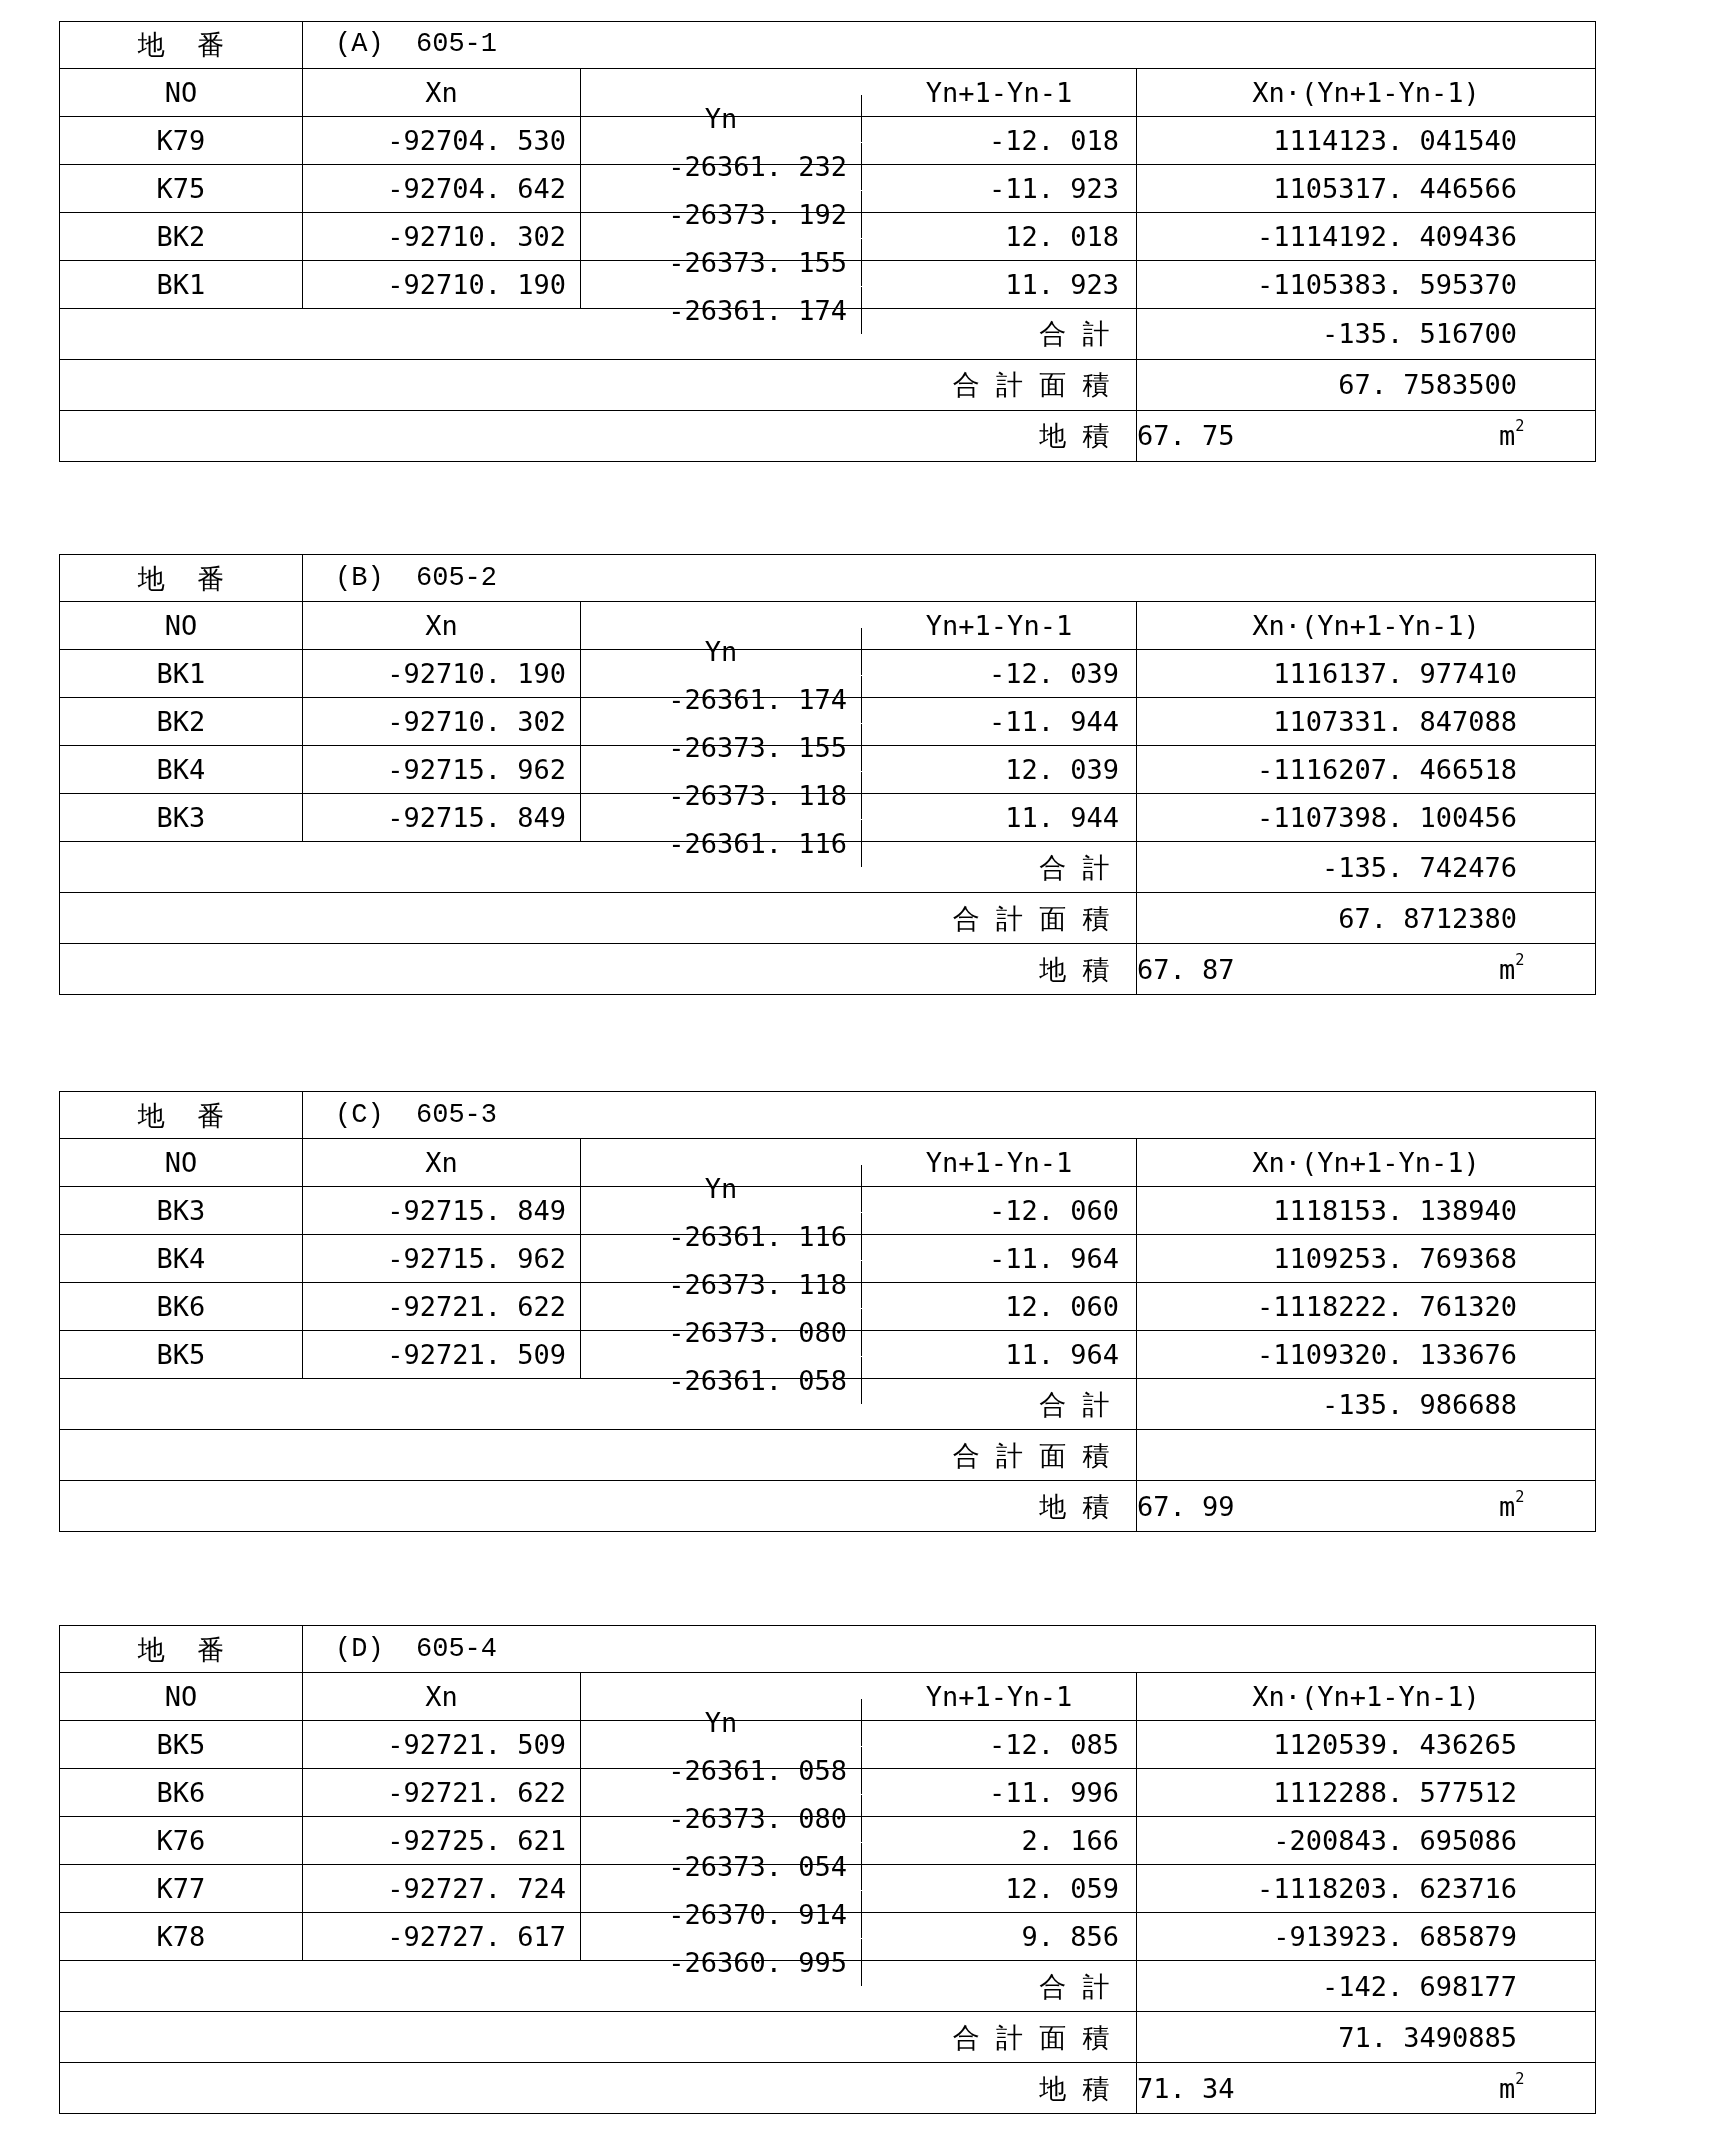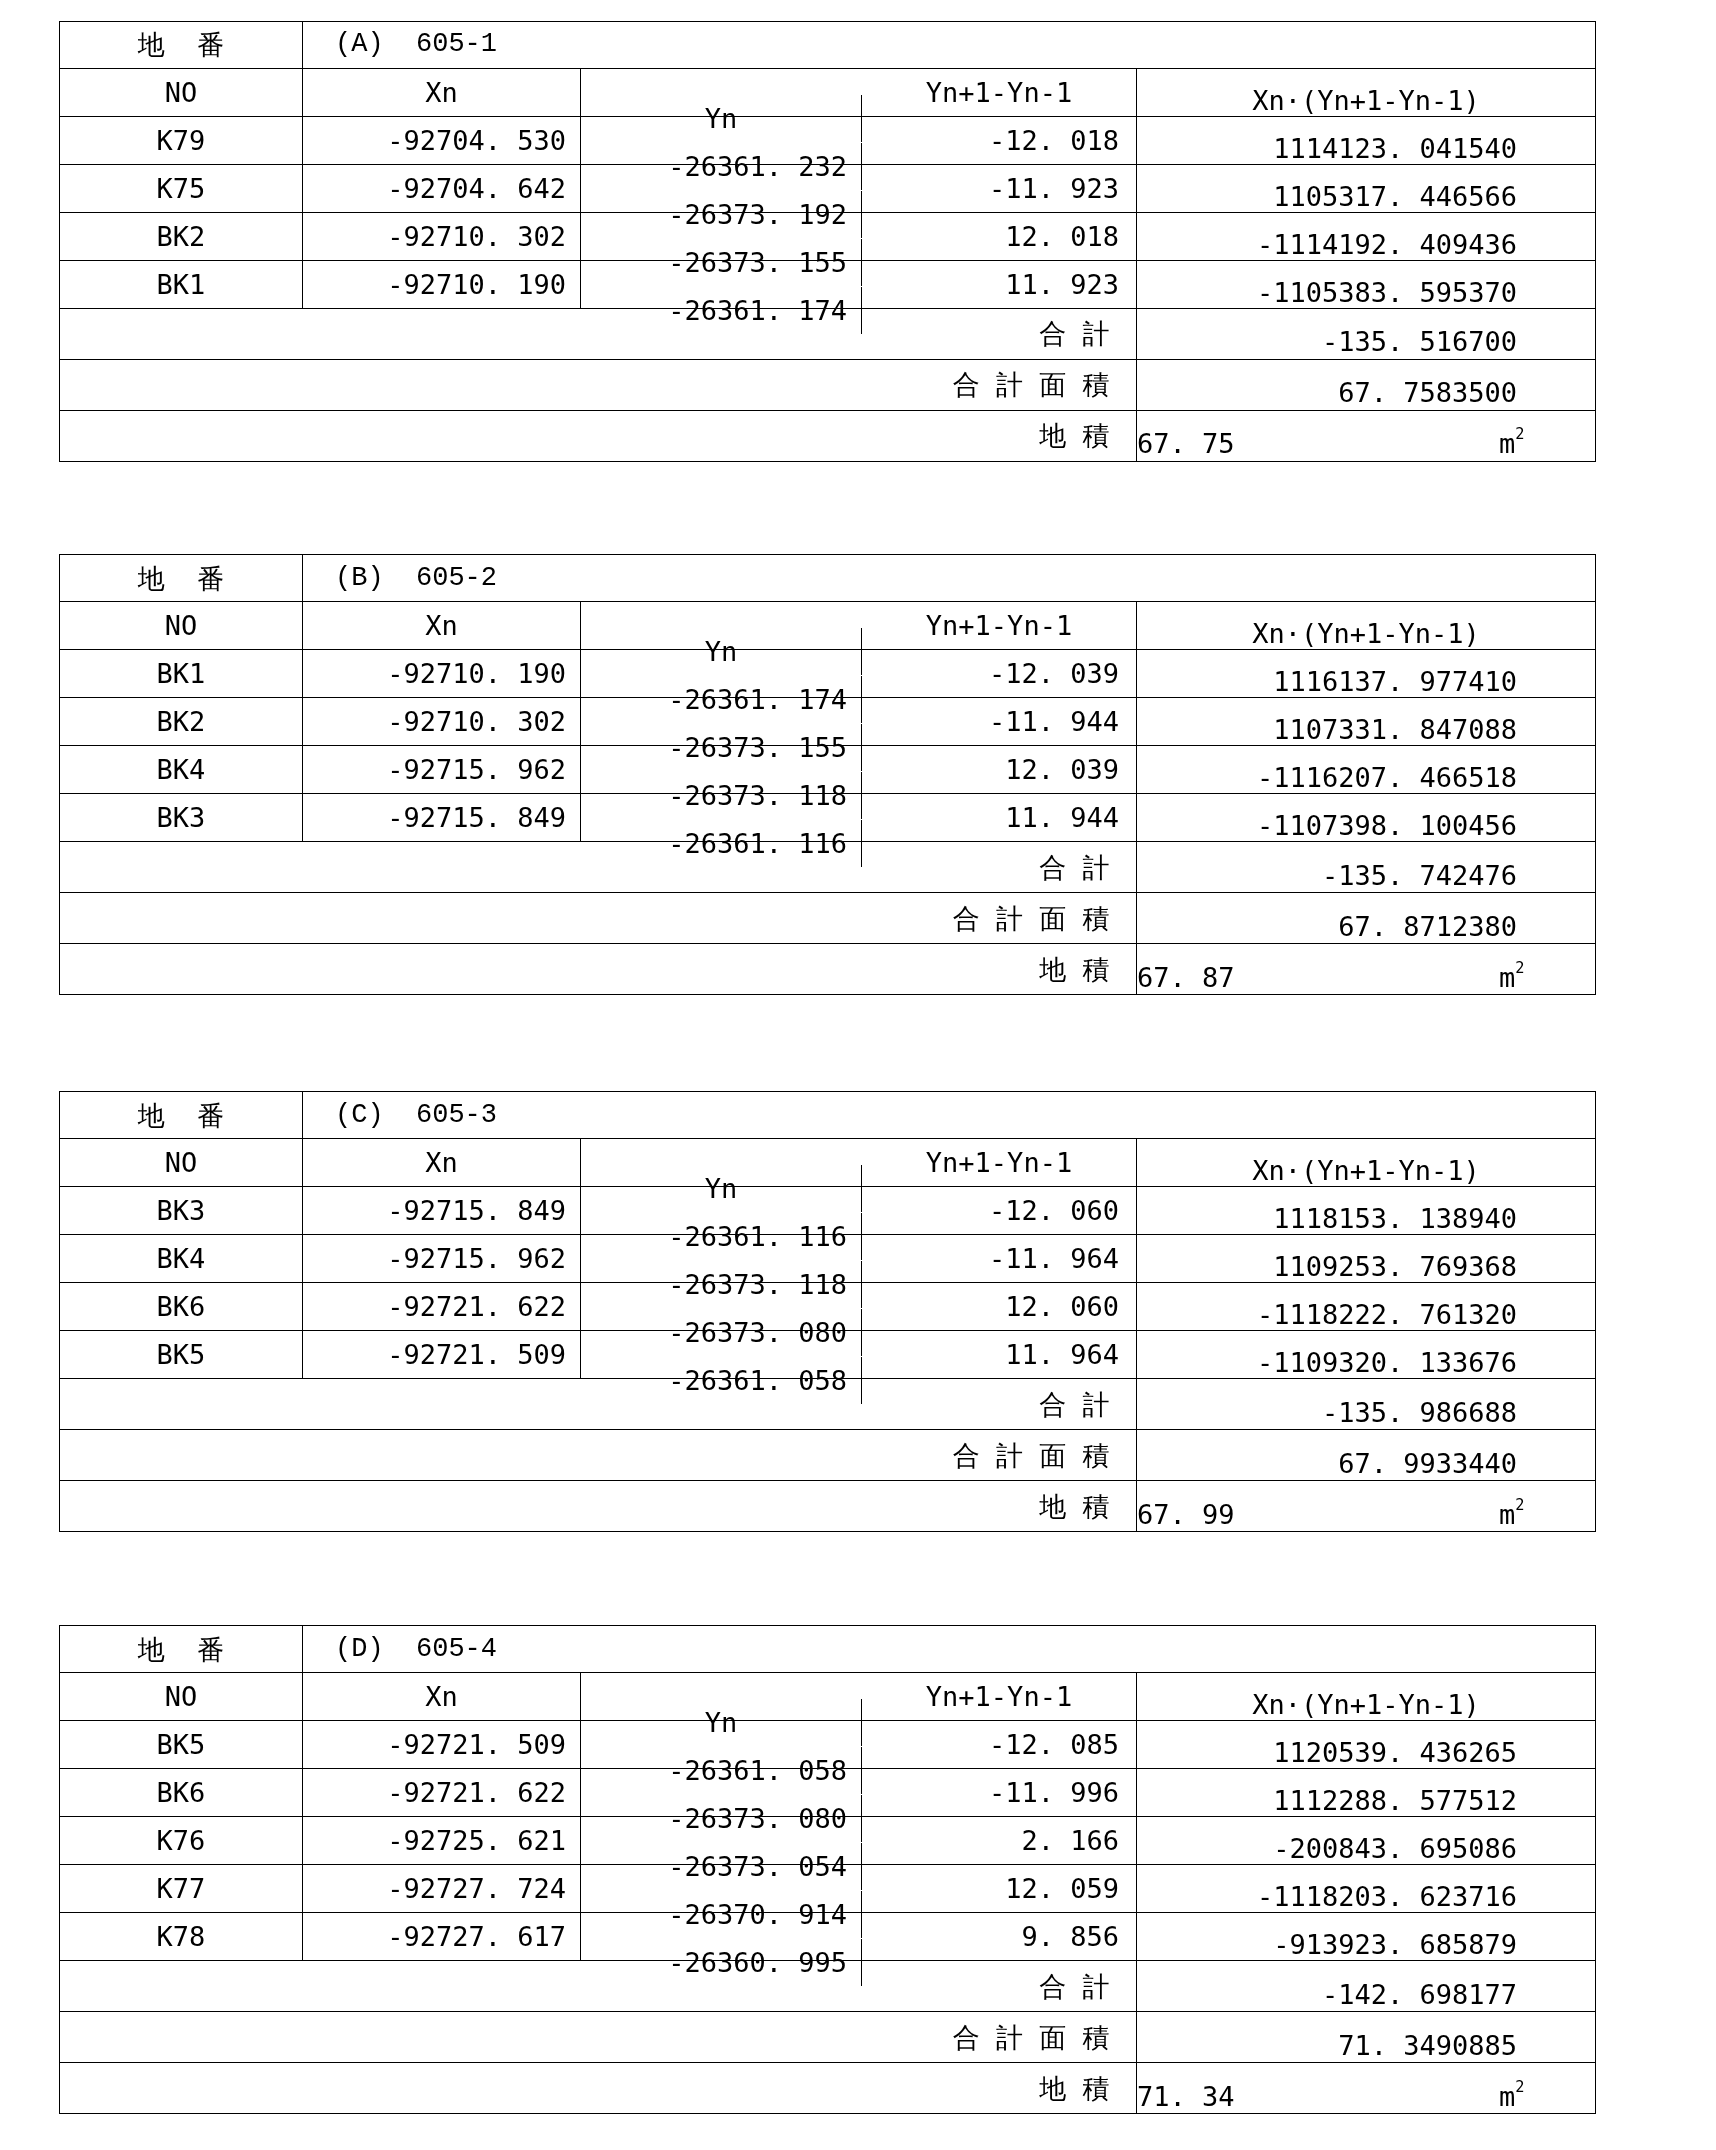--- a/index.html
+++ b/index.html
@@ -42,21 +42,21 @@
     display: flex;
     align-items: center;
     white-space: pre;
     overflow: hidden;
     height: 100%;
   }
   .c1 { width: 243px; border-right: 1.2px solid #000; }
   .c2 { width: 278px; border-right: 1.2px solid #000; }
   .c3 { width: 281px; border-right: 1.2px solid #000; margin-top: 26px; }
   .c4 { width: 275px; border-right: 1.2px solid #000; }
-  .c5 { flex: 1; margin-top: 8px; }
+  .c5 { flex: 1; }
 
   .center  { justify-content: center; }
   .num     { justify-content: flex-end; }
   .c2.num, .c3.num { padding-right: 14px; }
   .c4.num  { padding-right: 17px; }
   .c5.num  { padding-right: 78px; }
 
   .cparcel { flex: 1; justify-content: flex-start; padding-left: 32px; font-family: Liberation Mono, monospace; }
 
   .clabel {
@@ -231,21 +231,20 @@
     <div class="cell c3 num">-26361. 058</div>
     <div class="cell c4 num">11. 964</div>
     <div class="cell c5 num">-1109320. 133676</div>
   </div></div>
     <div class="row row-summary">
       <div class="cell clabel">合 計</div>
       <div class="cell cval num c5-like num c5">-135. 986688</div>
     </div>
     <div class="row row-summary">
       <div class="cell clabel">合 計 面 積</div>
-      <div class="cell cval num c5">67. 9933440</div>
     </div>
     <div class="row row-summary">
       <div class="cell cval land" style="width:1077px;flex:none;border-right:1.2px solid #000;padding-right:26.5px">地 積</div>
       <div class="cell land c5">
         <span class="land-num">67. 99</span>
         <span class="unit-slot"><span>m</span><sup>2</sup></span>
       </div>
     </div>
   </section>
     <section class="sheet-table" id="tbl-d">

